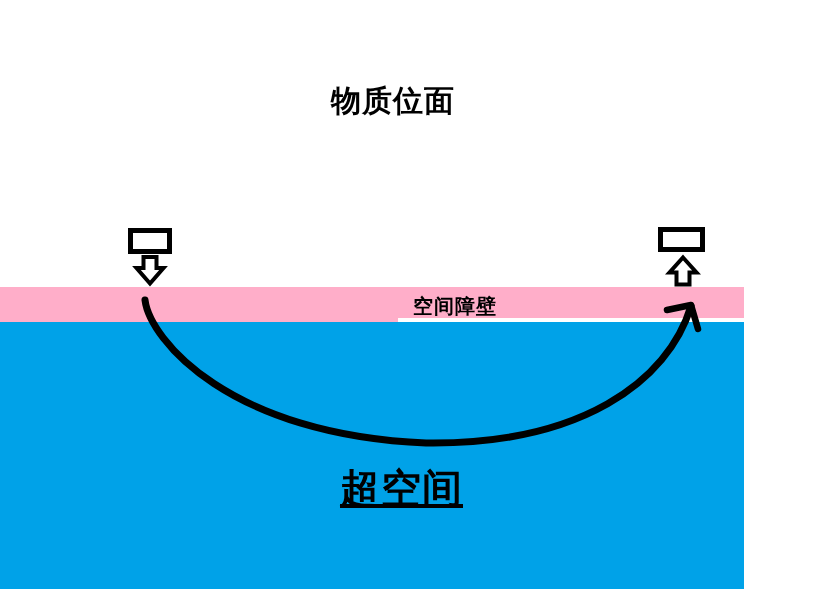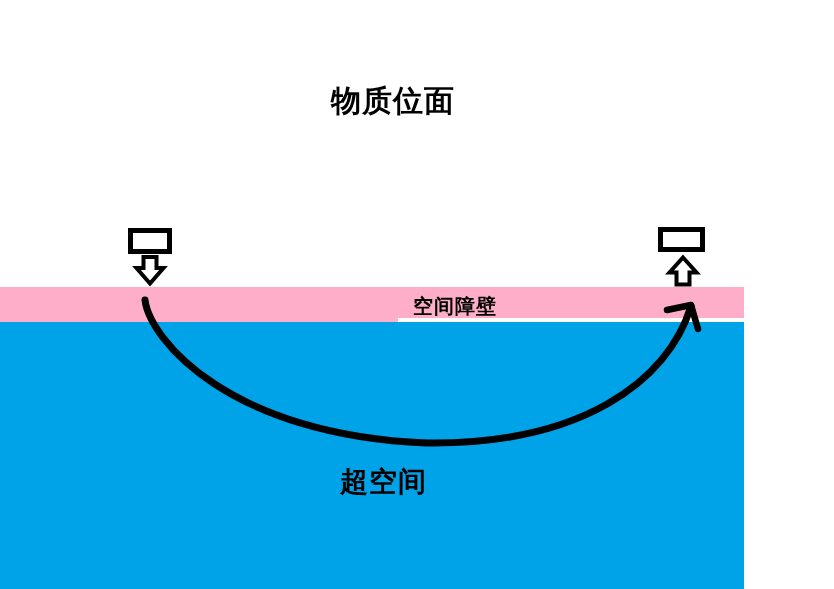--- a/index.html
+++ b/index.html
@@ -23,21 +23,21 @@
                    background: var(--background, #ffffff); }
   .label {
     position: absolute;
     color: var(--ink, #000000);
     font-weight: 700;
     white-space: nowrap;
     line-height: 1;
   }
   .title-material-plane { left: 331px; top: 86px;  font-size: 30px; letter-spacing: 1px; }
   .label-barrier        { left: 377px; top: 296px; font-size: 20px; letter-spacing: 1px; margin-left: 36px; }
-  .label-hyperspace     { left: 340px; top: 468px; font-size: 28px; letter-spacing: 1px; }
+  .label-hyperspace     { left: 340px; top: 468px; font-size: 40px; letter-spacing: 1px; text-decoration: underline; }
   .draw-layer {
     position: absolute;
     left: 0; top: 0;
     width: 834px; height: 589px;
   }
 </style>
 </head>
 <body>
 
 <div class="canvas">

